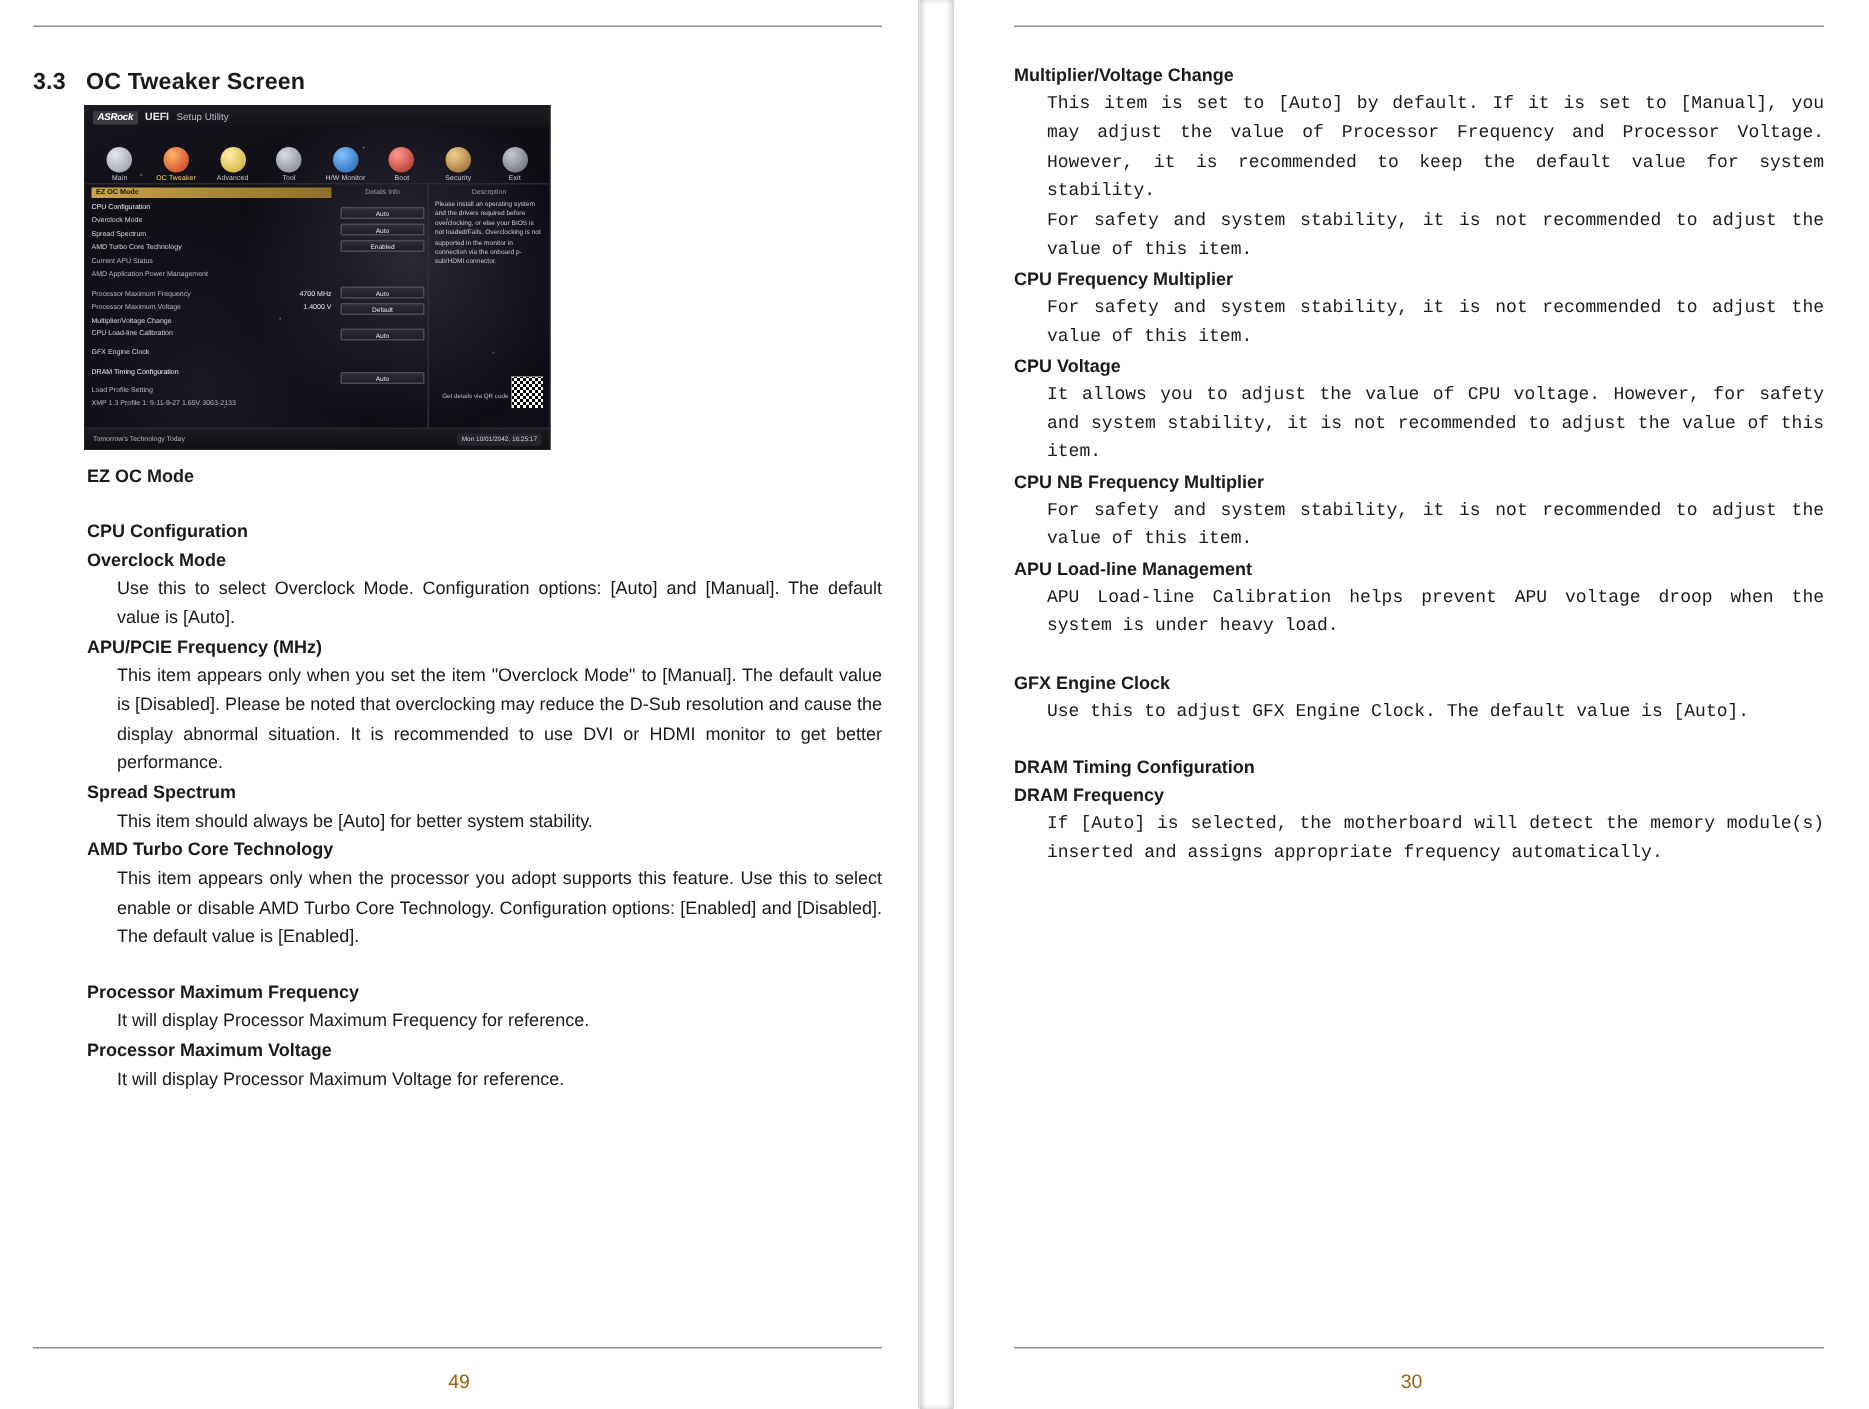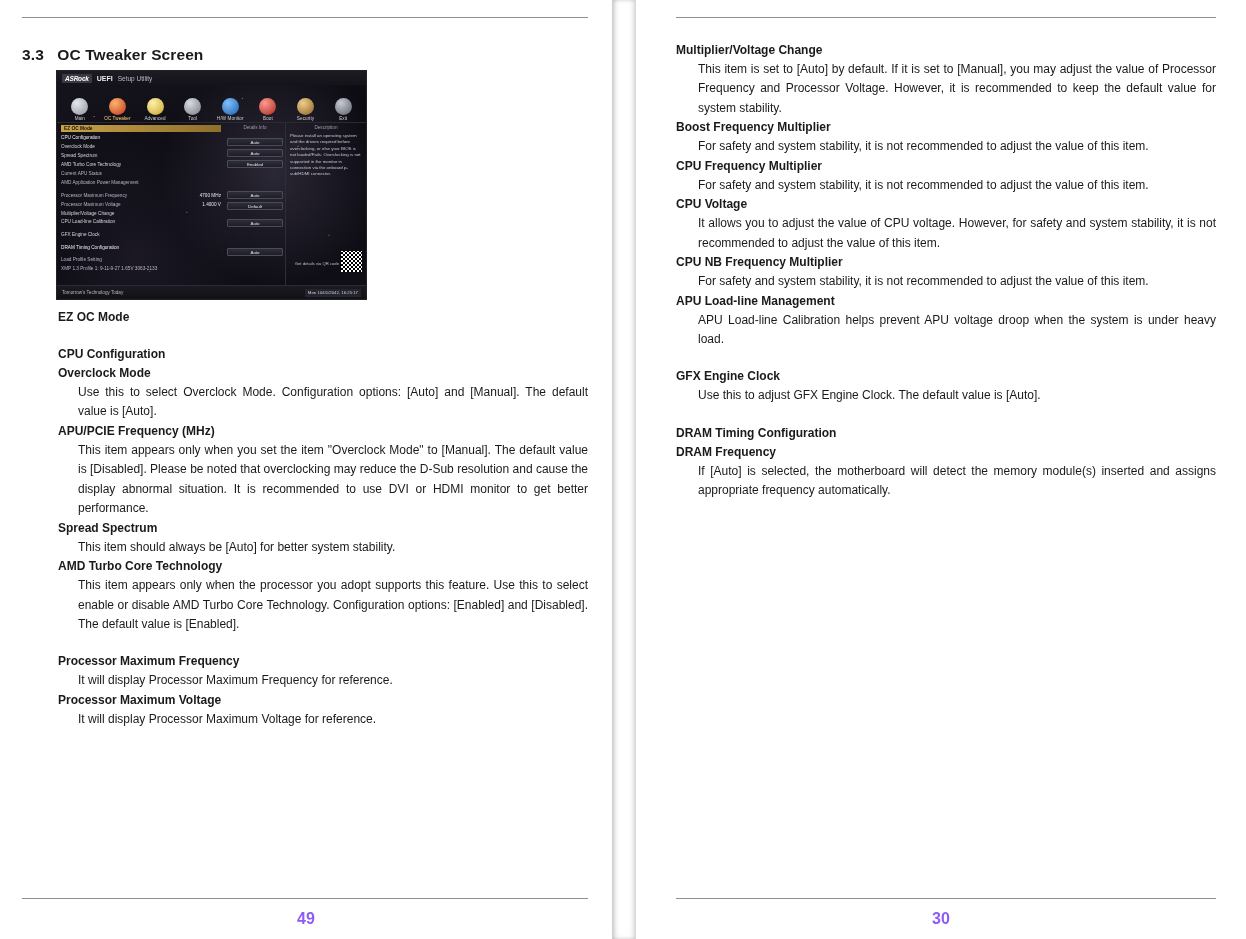--- a/index.html
+++ b/index.html
@@ -56,23 +56,23 @@
   .page-right .rule-bottom {
     left: 40px;
     right: 30px;
   }
   .folio {
     position: absolute;
     bottom: 11px;
     left: 0;
     right: 0;
     text-align: center;
-    font-size: 16px;
-    font-weight: bold;
-    color: #8b5cf6;
+    font-size: 13px;
+    font-weight: normal;
+    color: #a16207;
   }
   h2.section-title {
     font-size: 15.5px;
     font-weight: bold;
     margin: 28px 0 6px 0;
     letter-spacing: 0.1px;
   }
   h2.section-title .num {
     margin-right: 9px;
   }
@@ -278,21 +278,21 @@
   }
   .page-left h3.item { margin-left: 36px; }
   .page-right h3.item { margin-left: 0; }
   p.body {
     font-size: 12px;
     line-height: 1.62;
     margin: 0 0 0 0;
     text-align: justify;
   }
   .page-left p.body { margin-left: 56px; margin-right: 0; }
-  .page-right p.body { margin-left: 22px; }
+  .page-right p.body { margin-left: 22px; font-family: Liberation Mono, monospace; }
   .blk { margin-bottom: 0; }
   .gap-sm { height: 8px; }
   .gap-md { height: 18px; }
   .content-left { padding-top: 0; }
   .content-right { padding-top: 23px; }
 </style>
 </head>
 <body>
 
 <div class="spread">
@@ -463,21 +463,20 @@
 
   <div class="page page-right">
     <div class="rule-top"></div>
 
     <div class="content-right">
       <div class="blk">
         <h3 class="item">Multiplier/Voltage Change</h3>
         <p class="body">This item is set to [Auto] by default. If it is set to [Manual], you may adjust the value of Processor Frequency and Processor Voltage. However, it is recommended to keep the default value for system stability.</p>
       </div>
       <div class="blk">
-        <h3 class="item">Boost Frequency Multiplier</h3>
         <p class="body">For safety and system stability, it is not recommended to adjust the value of this item.</p>
       </div>
       <div class="blk">
         <h3 class="item">CPU Frequency Multiplier</h3>
         <p class="body">For safety and system stability, it is not recommended to adjust the value of this item.</p>
       </div>
       <div class="blk">
         <h3 class="item">CPU Voltage</h3>
         <p class="body">It allows you to adjust the value of CPU voltage. However, for safety and system stability, it is not recommended to adjust the value of this item.</p>
       </div>

